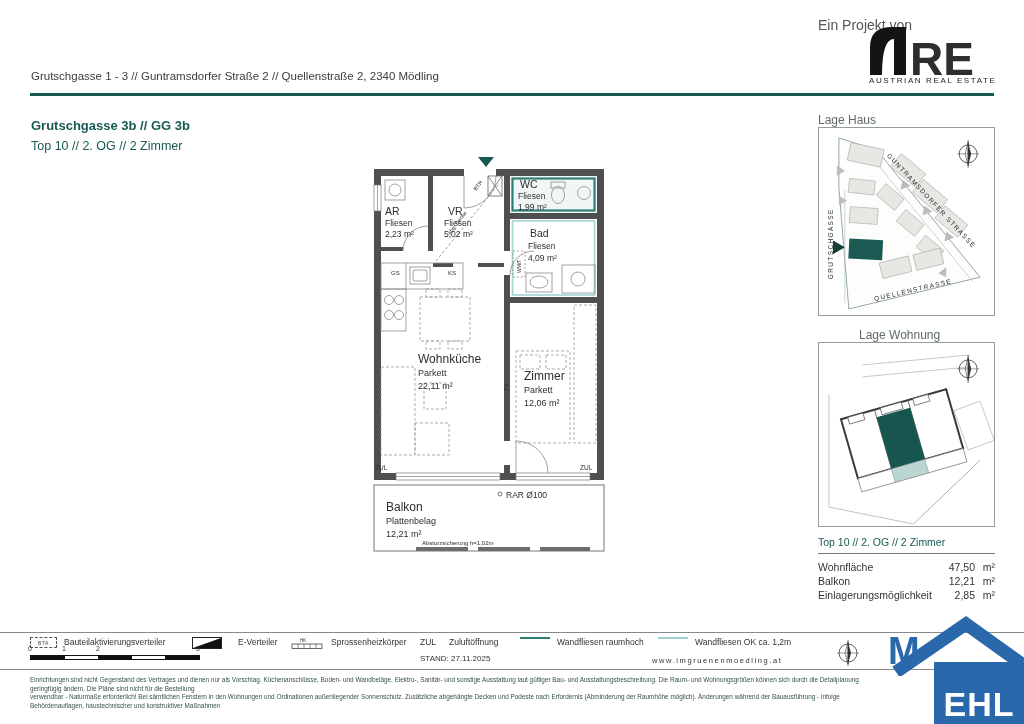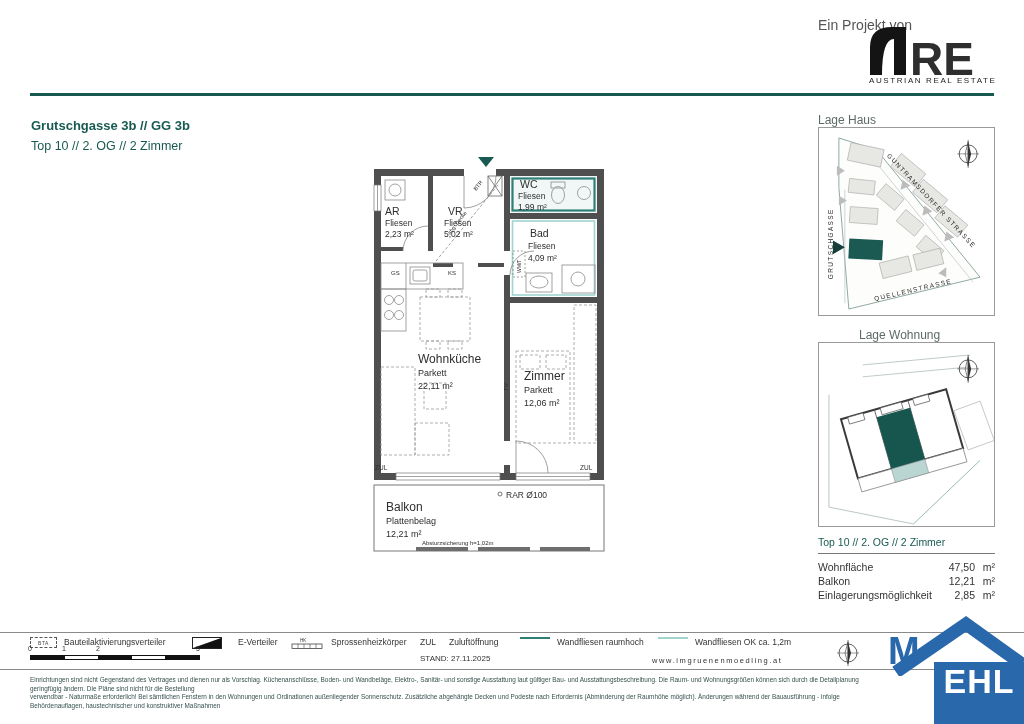--- a/index.html
+++ b/index.html
@@ -52,28 +52,29 @@
   .seg-b { background:#111; } .seg-w { background:#fff; }
 
   .stand-text { position:absolute; left:420px; top:654px; font-size:8px; color:#333; }
   .website-text { position:absolute; left:652px; top:656px; font-size:7.5px; letter-spacing:1.6px; color:#333; }
   .legend-compass { position:absolute; left:833px; top:638px; width:30px; height:30px; }
 
   
   .disclaimer { position:absolute; left:30px; top:676px; width:862px; font-size:6.4px; line-height:8.6px; color:#35514d; }
   .m-fragment { position:absolute; left:888px; top:630px; font-size:38px; font-weight:bold; color:#2a68ac; }
   .ehl-roof { position:absolute; left:890px; top:614px; width:134px; height:62px; }
-  .ehl-square { position:absolute; left:934px; top:662px; width:90px; height:62px; background:#2a68ac; display:flex; align-items:flex-start; justify-content:center; }
+  .ehl-square { position:absolute; left:934px; top:662px; width:90px; height:62px; background:#2a68ac; display:flex; align-items:flex-end; justify-content:center; }
   .ehl-square span { color:#fff; font-weight:bold; font-size:34px; letter-spacing:1px; }
 </style>
 </head>
 <body>
 
 <div class="page">
 
+  <div class="subtitle">Grutschgasse 1 - 3 // Guntramsdorfer Straße 2 // Quellenstraße 2, 2340 Mödling</div>
   <div class="header-rule"></div>
   <div class="project-label">Ein Projekt von</div>
   <svg class="are-logo" viewBox="0 0 128 64">
     <path d="M2,50 L2,22 Q2,2 24,2 L38,2 L38,50 L26,50 L26,14 Q14,14 14,50 Z" fill="#141414"></path>
     <text x="42" y="50" font-size="46" font-weight="bold" fill="#b0c434">RE</text>
   </svg>
   <div class="are-caption">AUSTRIAN REAL ESTATE</div>
 
   <div class="unit-title">Grutschgasse 3b // GG 3b</div>
   <div class="unit-subtitle">Top 10 // 2. OG // 2 Zimmer</div>

